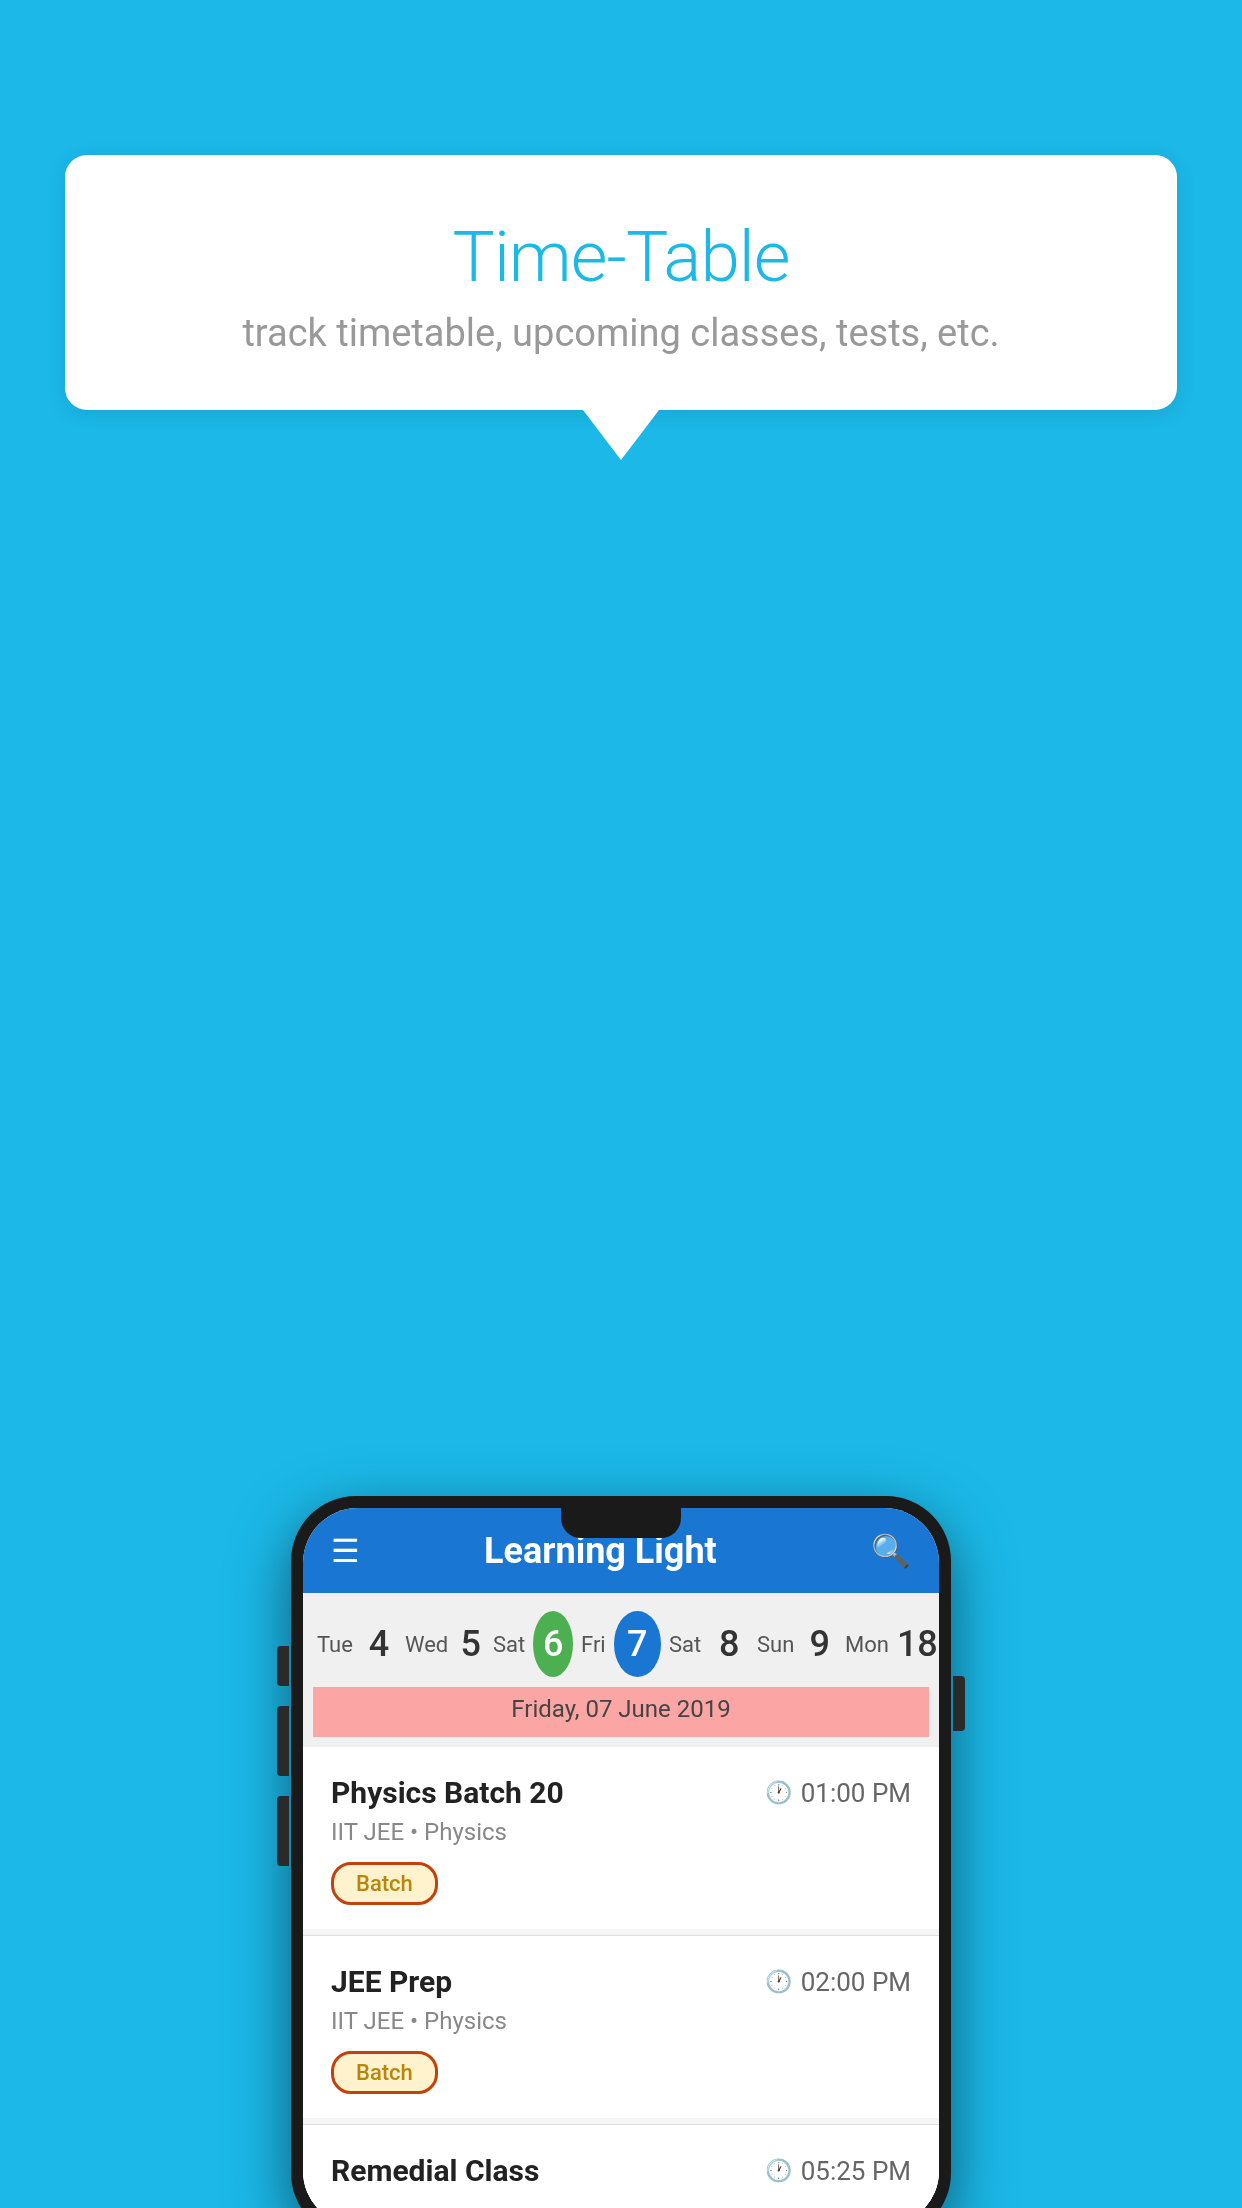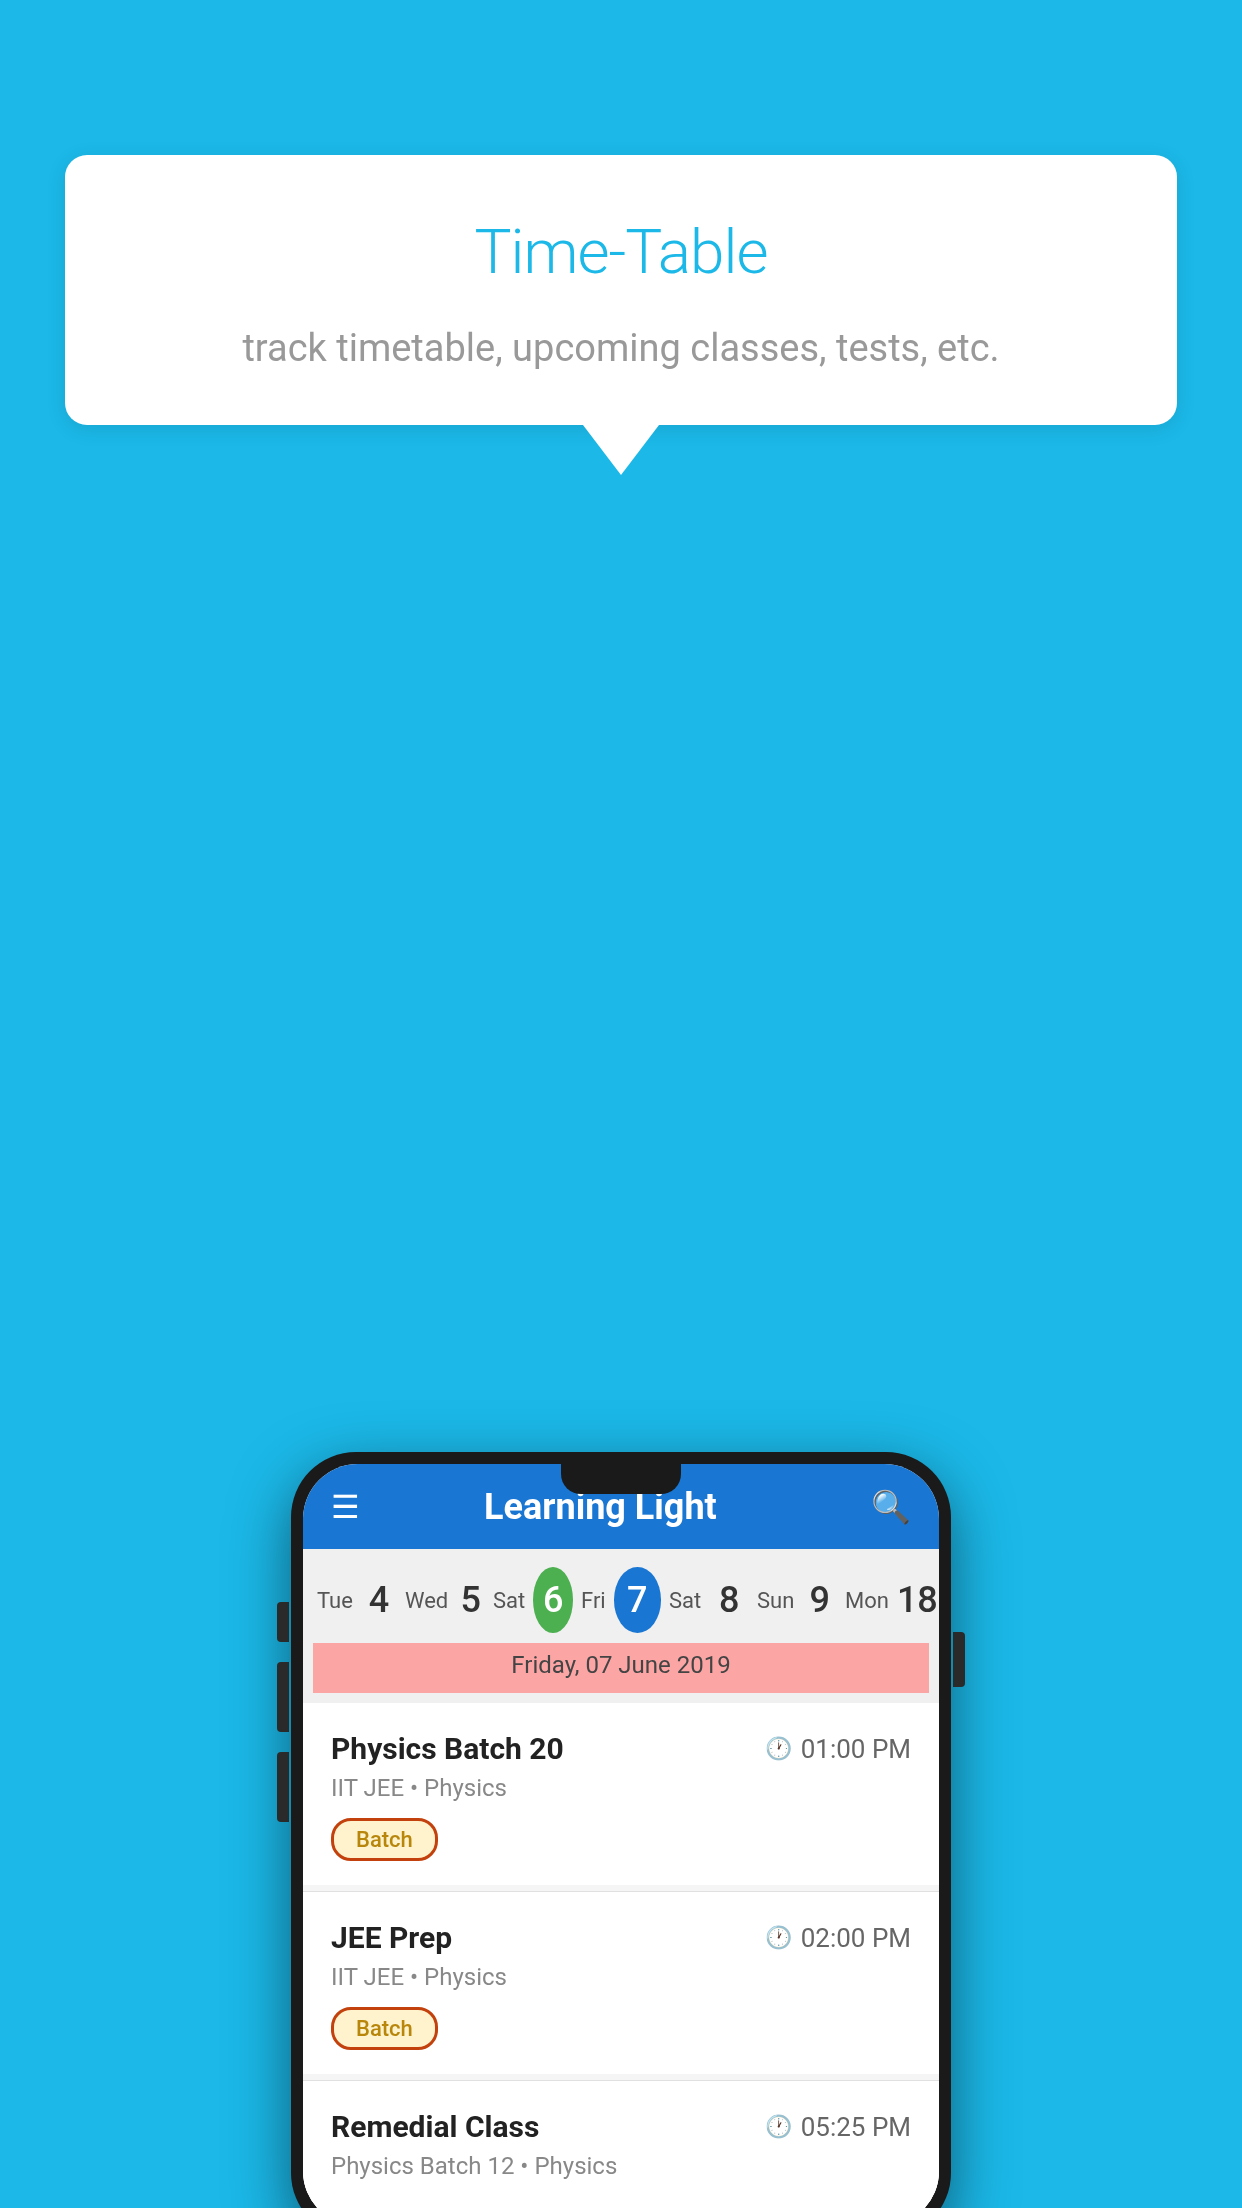--- a/index.html
+++ b/index.html
@@ -28,24 +28,24 @@
     .speech-bubble {
       background: white;
       border-radius: 22px;
       padding: 60px 50px 55px;
       width: 100%;
       text-align: center;
       box-shadow: 0 4px 20px rgba(0,0,0,0.1);
     }
 
     .speech-bubble h1 {
-      font-size: 62px;
+      font-size: 71px;
       font-weight: 300;
       color: #1BB8E8;
-      margin-bottom: 38px;
+      margin-bottom: 13px;
       letter-spacing: -1px;
     }
 
     .speech-bubble p {
       font-size: 38px;
       color: #999;
       font-weight: 400;
     }
 
     .speech-bubble-tail {
@@ -379,18 +379,17 @@
           <div class="schedule-item"><div class="schedule-item-header">
               <div class="item-title">JEE Prep</div>
               <div class="item-time"><span style="font-size:22px;">🕐</span> 02:00 PM</div>
             </div><div class="item-subtitle">IIT JEE • Physics</div><span class="batch-badge">Batch</span></div>
           <div class="divider"></div>
           <div class="schedule-item">
             <div class="schedule-item-header">
               <div class="item-title">Remedial Class</div>
               <div class="item-time"><span style="font-size:22px;">🕐</span> 05:25 PM</div>
             </div>
-            <div class="item-subtitle">Physics Batch 12 • Physics</div>
           </div>
         </div>
     </div>
   </div>
 </div>
 
 </body></html>

